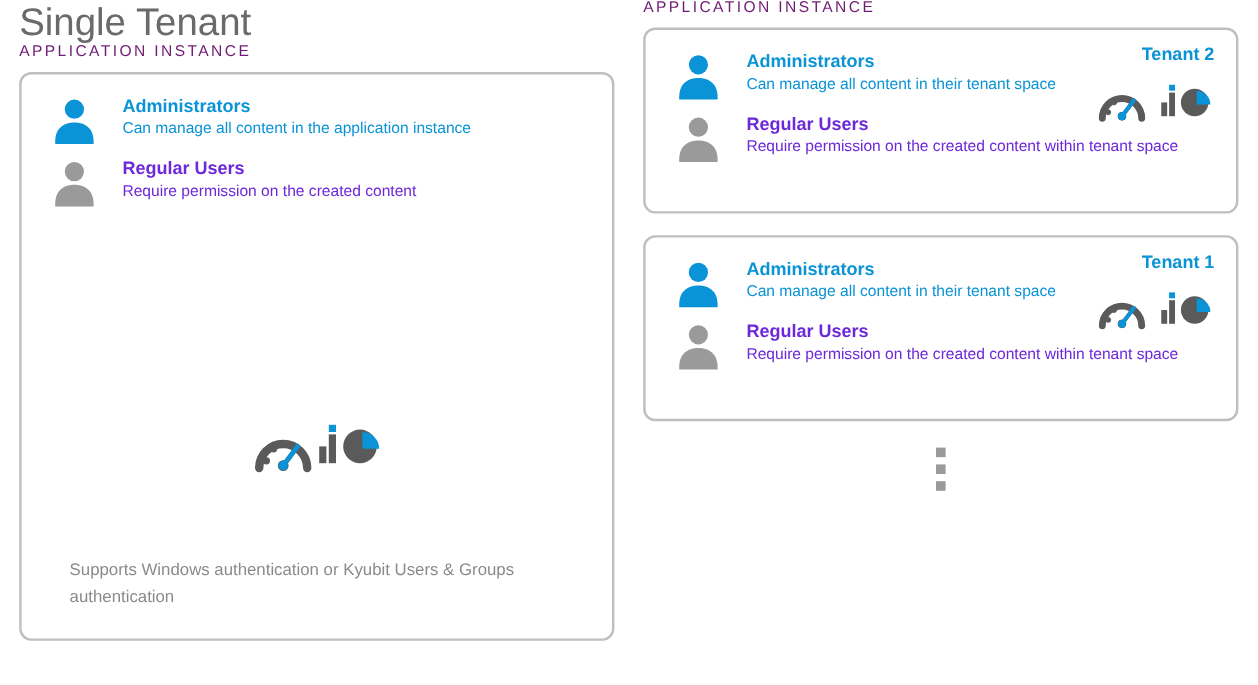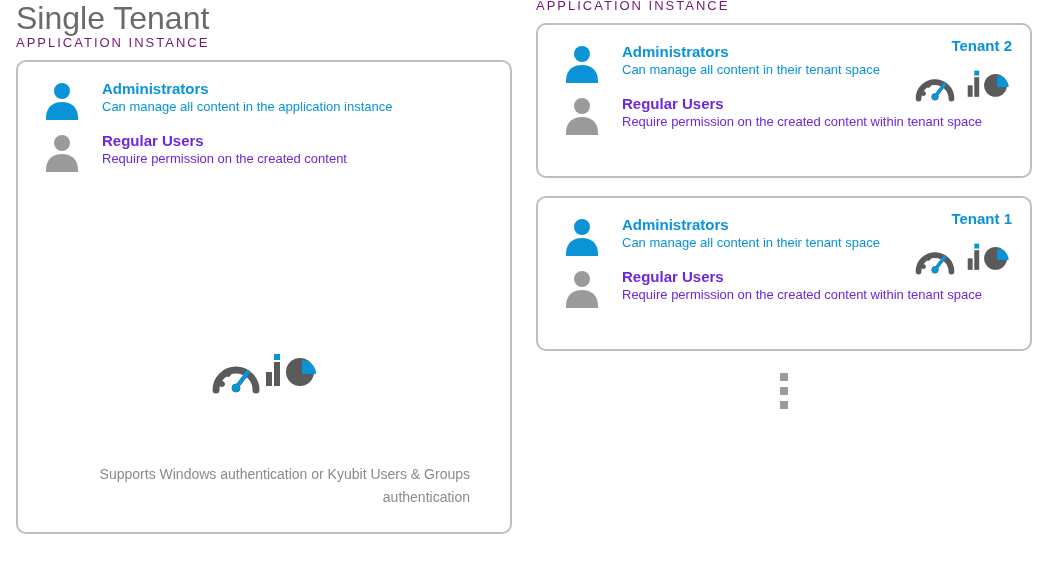--- a/index.html
+++ b/index.html
@@ -69,21 +69,21 @@
     font-weight: 600;
     font-size: 15px;
   }
   .role-desc {
     font-size: 13px;
     margin-top: 2px;
   }
   .role-title.admin, .role-desc.admin { color: #0a93d6; }
   .role-title.reg, .role-desc.reg { color: #6d28d9; }
   .footer-note {
-    text-align: right;
+    text-align: left;
     color: #8a8a8a;
     font-size: 14px;
     line-height: 1.6;
   }
   .single-footer {
     position: absolute;
     bottom: 24px;
     left: 0; right: 0;
     padding: 0 40px;
   }

